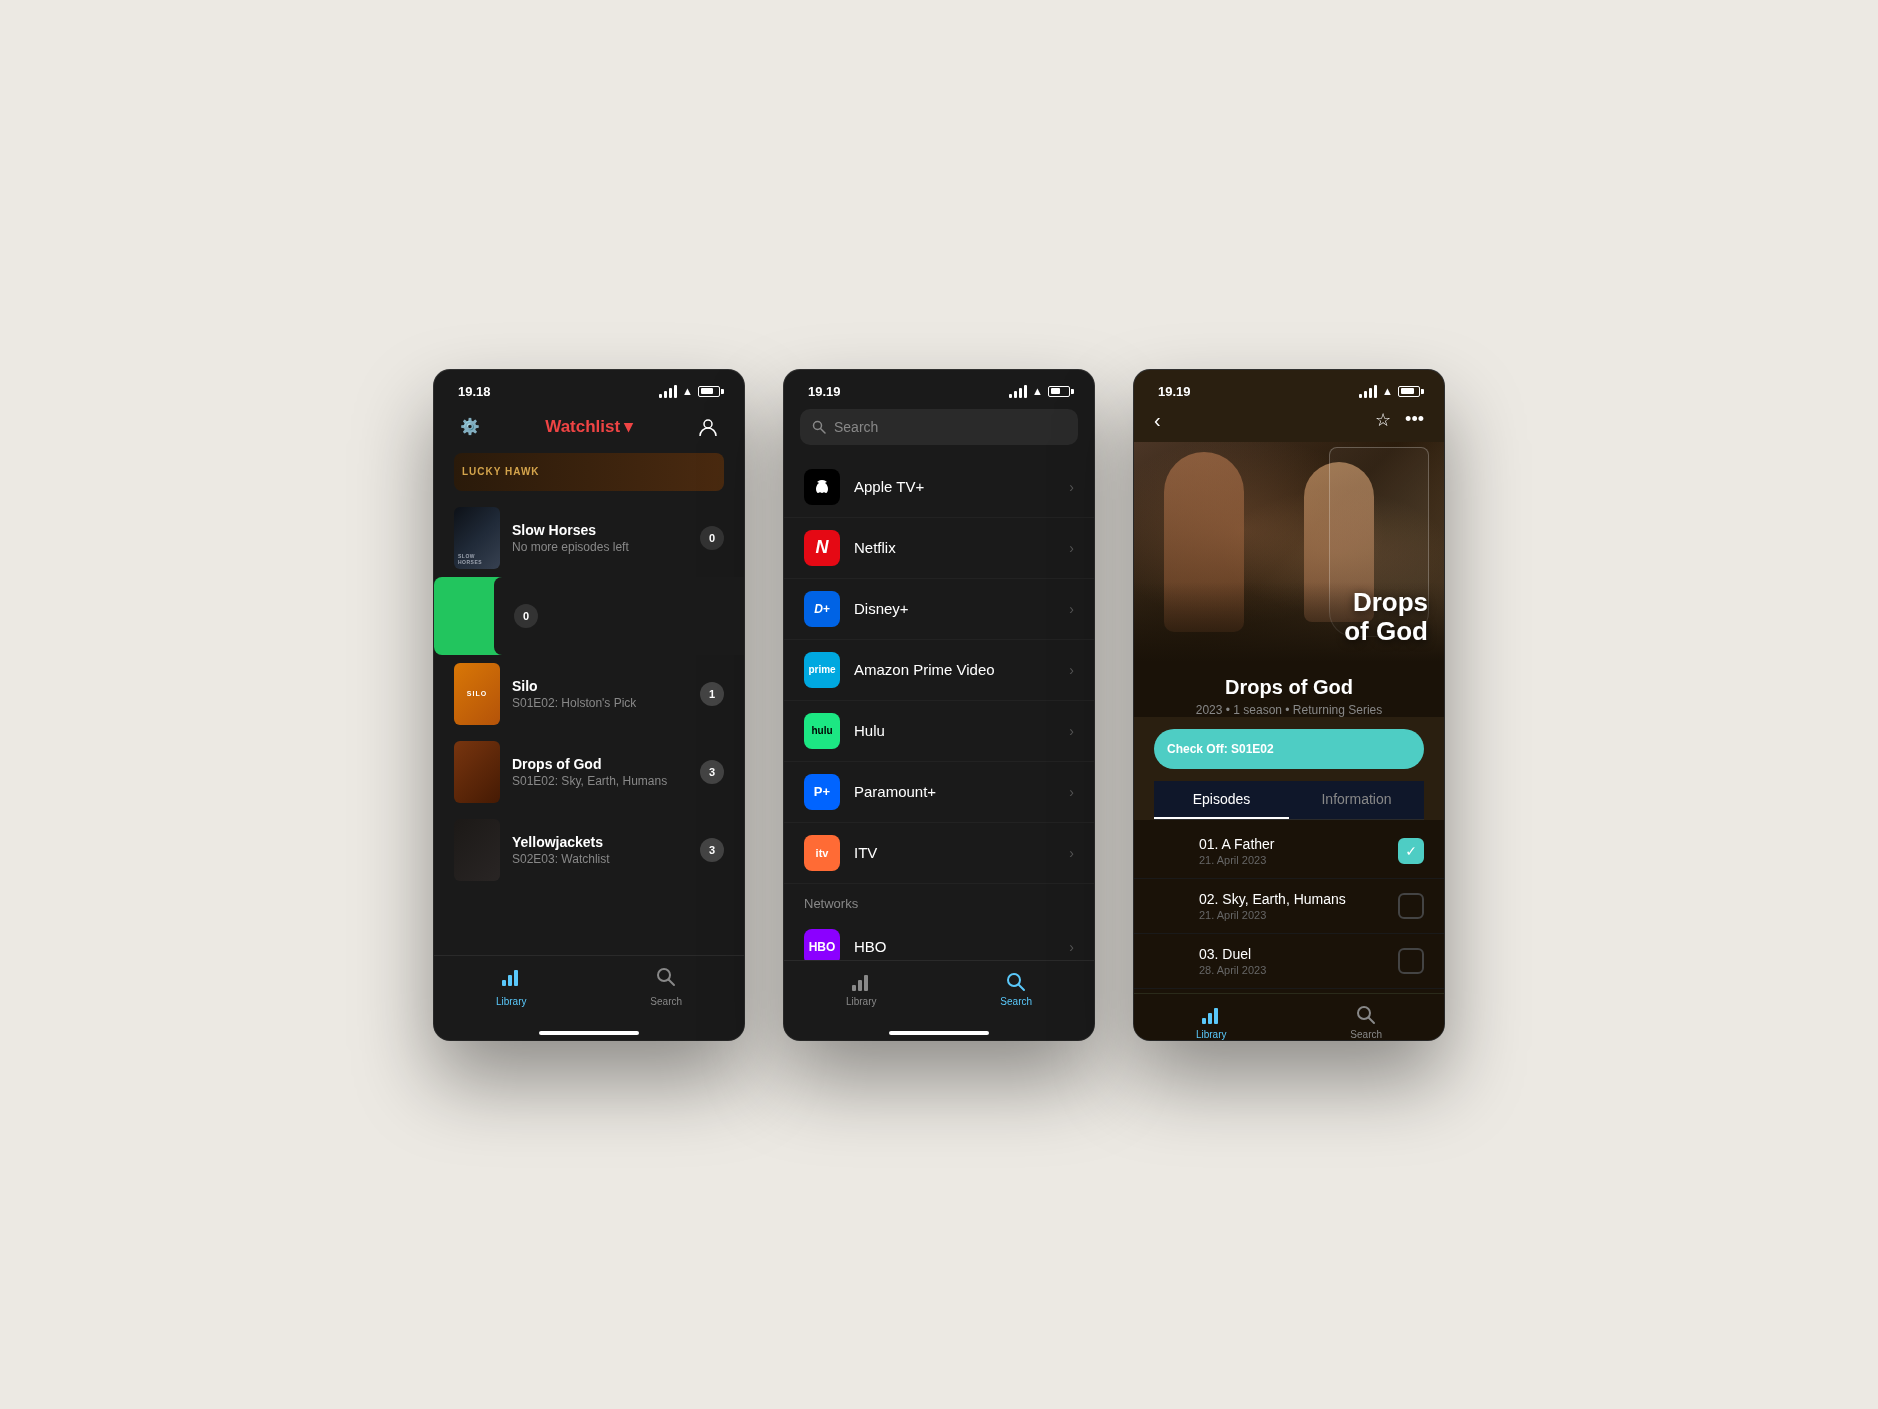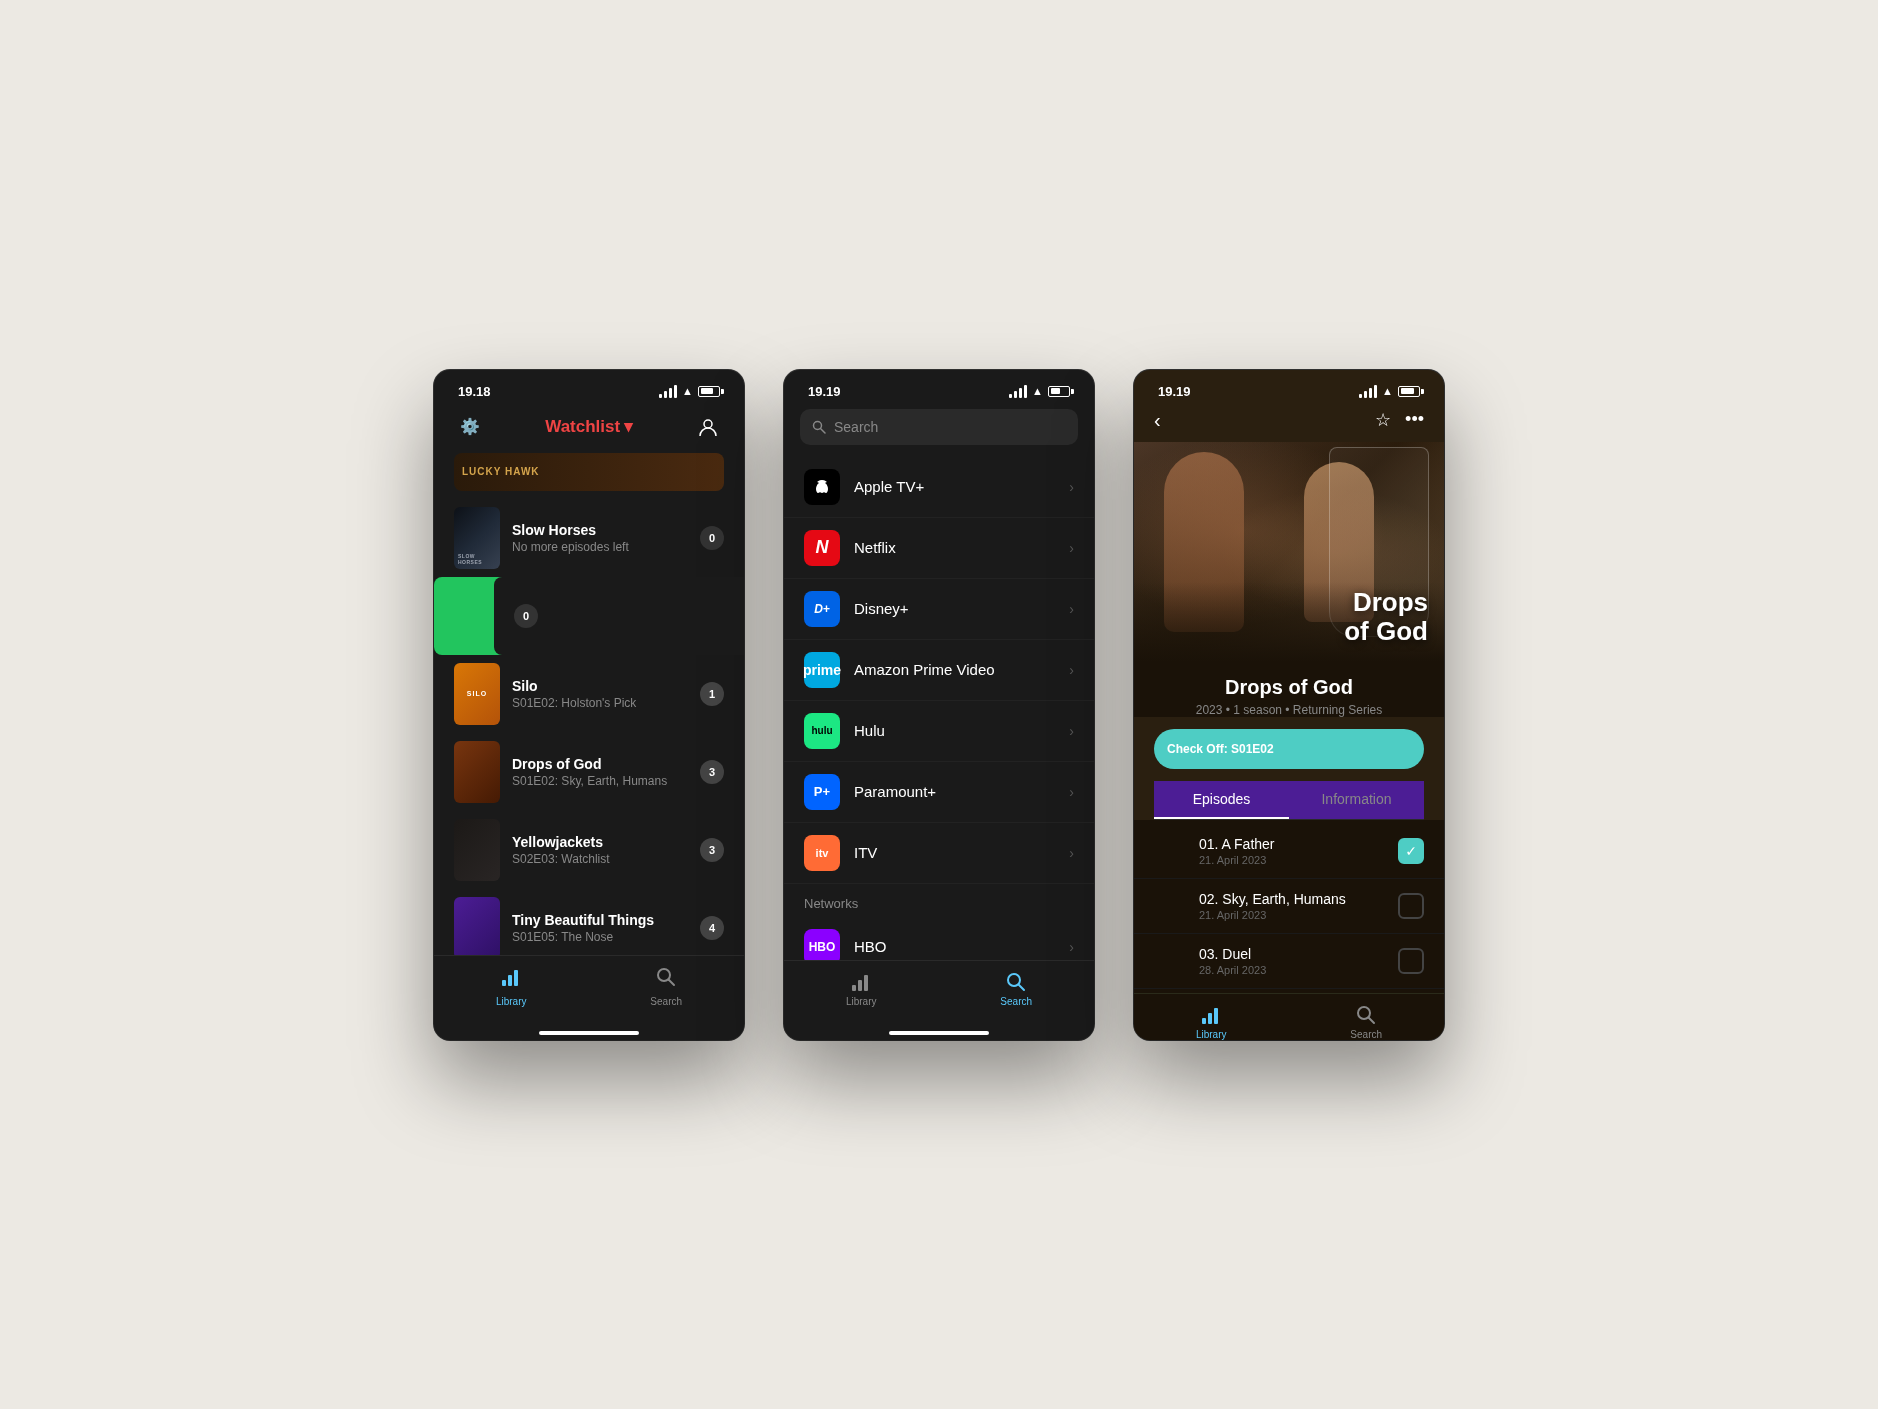--- a/index.html
+++ b/index.html
@@ -588,30 +588,20 @@
         <div class="show-thumb">
           <div class="yellowjackets-art"></div>
         </div>
         <div class="show-info">
           <div class="show-title">Yellowjackets</div>
           <div class="show-subtitle">S02E03: Watchlist</div>
         </div>
         <div class="episode-badge">3</div>
       </div>
 
-      <div class="show-item">
-        <div class="show-thumb">
-          <div class="tiny-art"></div>
-        </div>
-        <div class="show-info">
-          <div class="show-title">Tiny Beautiful Things</div>
-          <div class="show-subtitle">S01E05: The Nose</div>
-        </div>
-        <div class="episode-badge">4</div>
-      </div>
     </div>
 
     <div class="bottom-nav">
       <div class="nav-item active">
         <span class="nav-icon">
           <svg width="22" height="22" viewBox="0 0 22 22">
             <rect x="2" y="14" width="4" height="6" rx="1" fill="#5ac8fa"></rect>
             <rect x="8" y="9" width="4" height="11" rx="1" fill="#5ac8fa"></rect>
             <rect x="14" y="4" width="4" height="16" rx="1" fill="#5ac8fa"></rect>
           </svg>
@@ -682,21 +672,21 @@
       <div class="stream-item">
         <div class="stream-logo logo-disney">
           <span class="disney-text">D+</span>
         </div>
         <span class="stream-name">Disney+</span>
         <span class="stream-chevron">›</span>
       </div>
 
       <div class="stream-item">
         <div class="stream-logo logo-prime">
-          <span style="font-size:14px;font-weight:700;">prime</span>
+          <span style="font-size:10px;font-weight:700;">prime</span>
         </div>
         <span class="stream-name">Amazon Prime Video</span>
         <span class="stream-chevron">›</span>
       </div>
 
       <div class="stream-item">
         <div class="stream-logo logo-hulu">
           <span style="font-size:10px;font-weight:700;">hulu</span>
         </div>
         <span class="stream-name">Hulu</span>
@@ -804,21 +794,21 @@
     </div>
   </div>
 
   <div class="show-detail-info">
     <div class="show-detail-title">Drops of God</div>
     <div class="show-detail-meta">2023 • 1 season • Returning Series</div>
   </div>
 
   <div class="check-off-btn" style="background:#4ecdc4;">Check Off: S01E02</div>
 
-  <div class="episode-tabs" style="background:#4c1d95;">
+  <div class="episode-tabs" style="background:#0f172a;">
     <div class="ep-tab active">Episodes</div>
     <div class="ep-tab">Information</div>
   </div>
 
   <div class="episode-list" style="background:#1a1208;flex:1;">
     <div class="episode-row">
       <div class="episode-text">
         <div class="episode-title">
           <span>01</span>. <span>A Father</span>
         </div>

